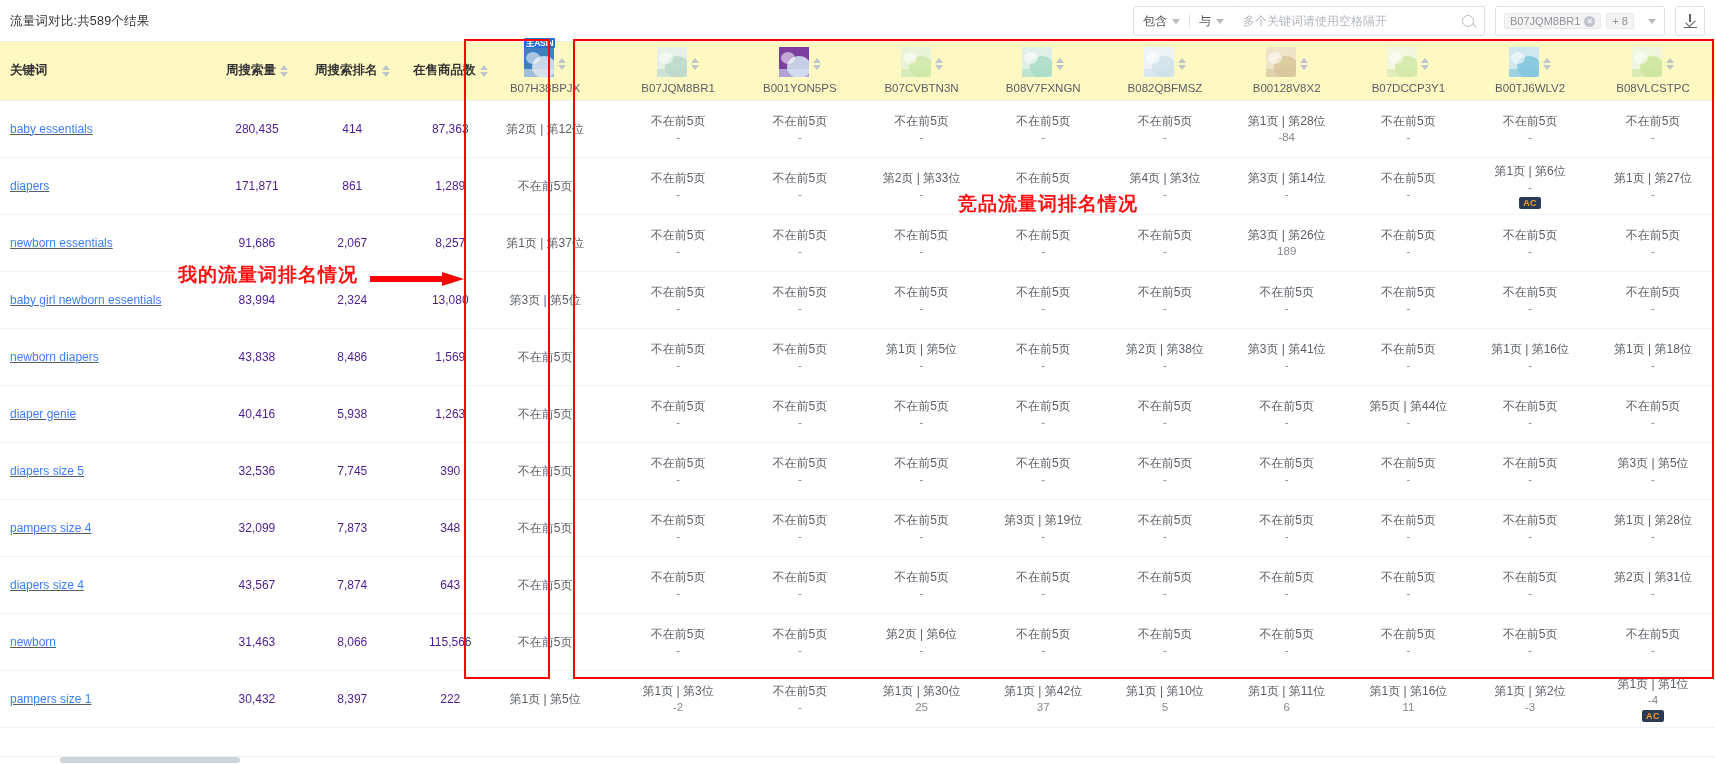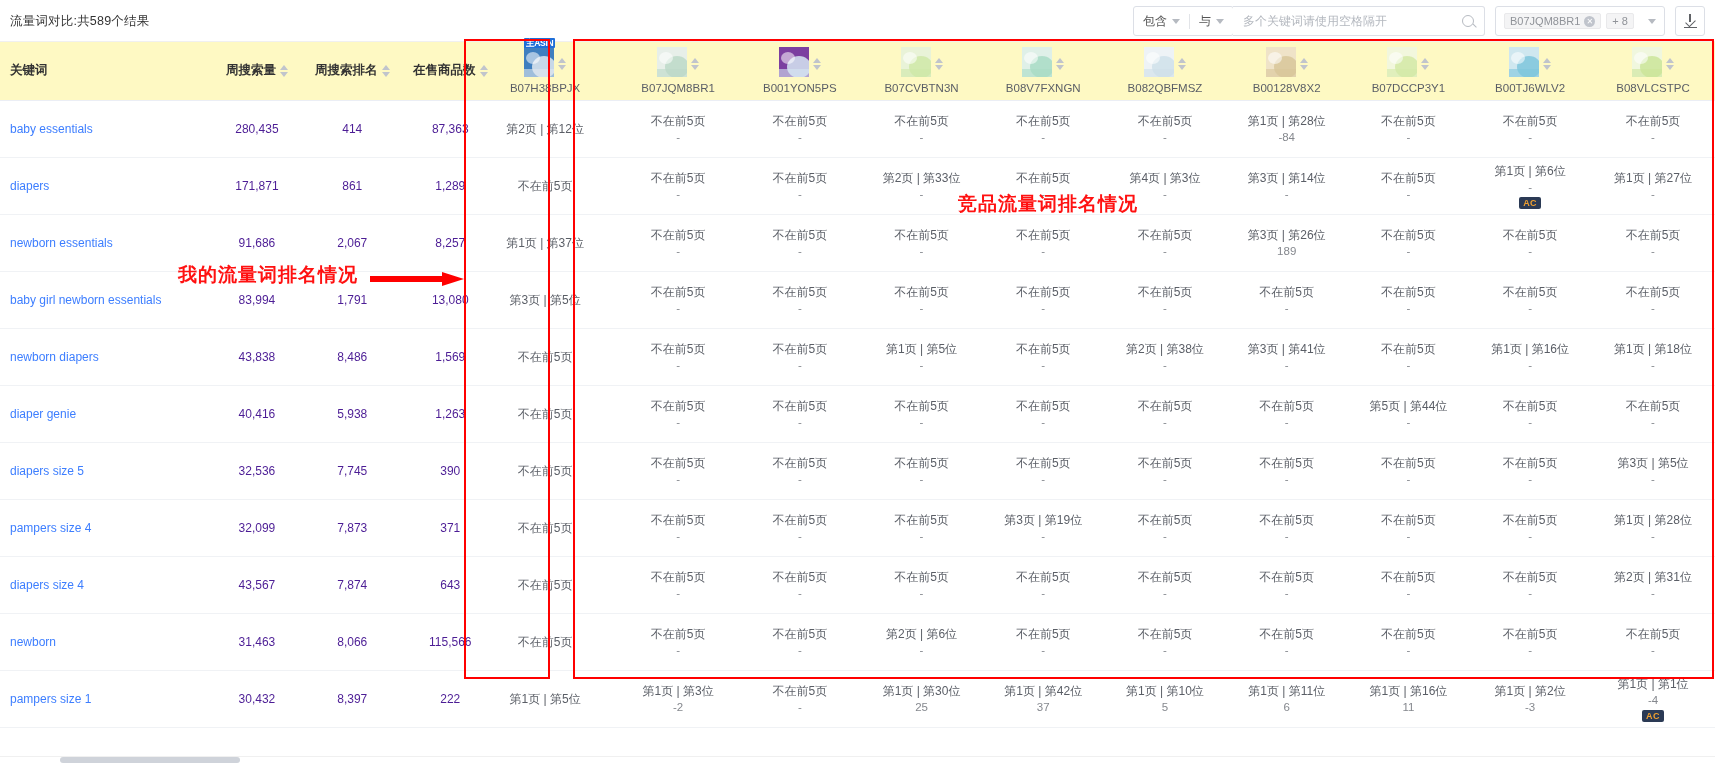--- a/index.html
+++ b/index.html
@@ -110,21 +110,21 @@
   }
   tbody td {
     border-bottom: 1px solid #f0f2f5;
     height: 57px;
     font-size: 12px;
     color: #5a5e66;
     text-align: center;
     vertical-align: middle;
     padding: 0;
   }
-  .kw-cell { text-align: left; padding-left: 10px; }
+  .kw-cell { text-align: left; padding-left: 10px; text-decoration: underline; }
   .kw-link { color: #3d7eff; cursor: pointer; font-size: 12px; }
   .num { color: #4c1d95; }
   .th-label { display: inline-flex; align-items: center; gap: 4px; }
   .sorter { display: inline-flex; flex-direction: column; gap: 2px; }
   .sorter i {
     display: block; width: 0; height: 0;
     border-left: 4px solid transparent; border-right: 4px solid transparent;
   }
   .sorter i.up { border-bottom: 5px solid #c0c4cc; }
   .sorter i.dn { border-top: 5px solid #c0c4cc; }
@@ -574,21 +574,21 @@
               <span class="rank-sub">-</span>
             </td>
             <td>
               <span class="rank-main">不在前5页</span>
               <span class="rank-sub">-</span>
             </td>
           </tr>
           <tr>
             <td class="kw-cell"><span class="kw-link">baby girl newborn essentials</span></td>
             <td class="num">83,994</td>
-            <td class="num">1,791</td>
+            <td class="num">2,324</td>
             <td class="num">13,080</td>
             <td>
               <span class="rank-main">第3页 | 第5位</span>
             </td>
             <td></td>
             <td>
               <span class="rank-main">不在前5页</span>
               <span class="rank-sub">-</span>
             </td>
             <td>
@@ -759,21 +759,21 @@
             </td>
             <td>
               <span class="rank-main">第3页 | 第5位</span>
               <span class="rank-sub">-</span>
             </td>
           </tr>
           <tr>
             <td class="kw-cell"><span class="kw-link">pampers size 4</span></td>
             <td class="num">32,099</td>
             <td class="num">7,873</td>
-            <td class="num">371</td>
+            <td class="num">348</td>
             <td>
               <span class="rank-main">不在前5页</span>
             </td>
             <td></td>
             <td>
               <span class="rank-main">不在前5页</span>
               <span class="rank-sub">-</span>
             </td>
             <td>
               <span class="rank-main">不在前5页</span>

